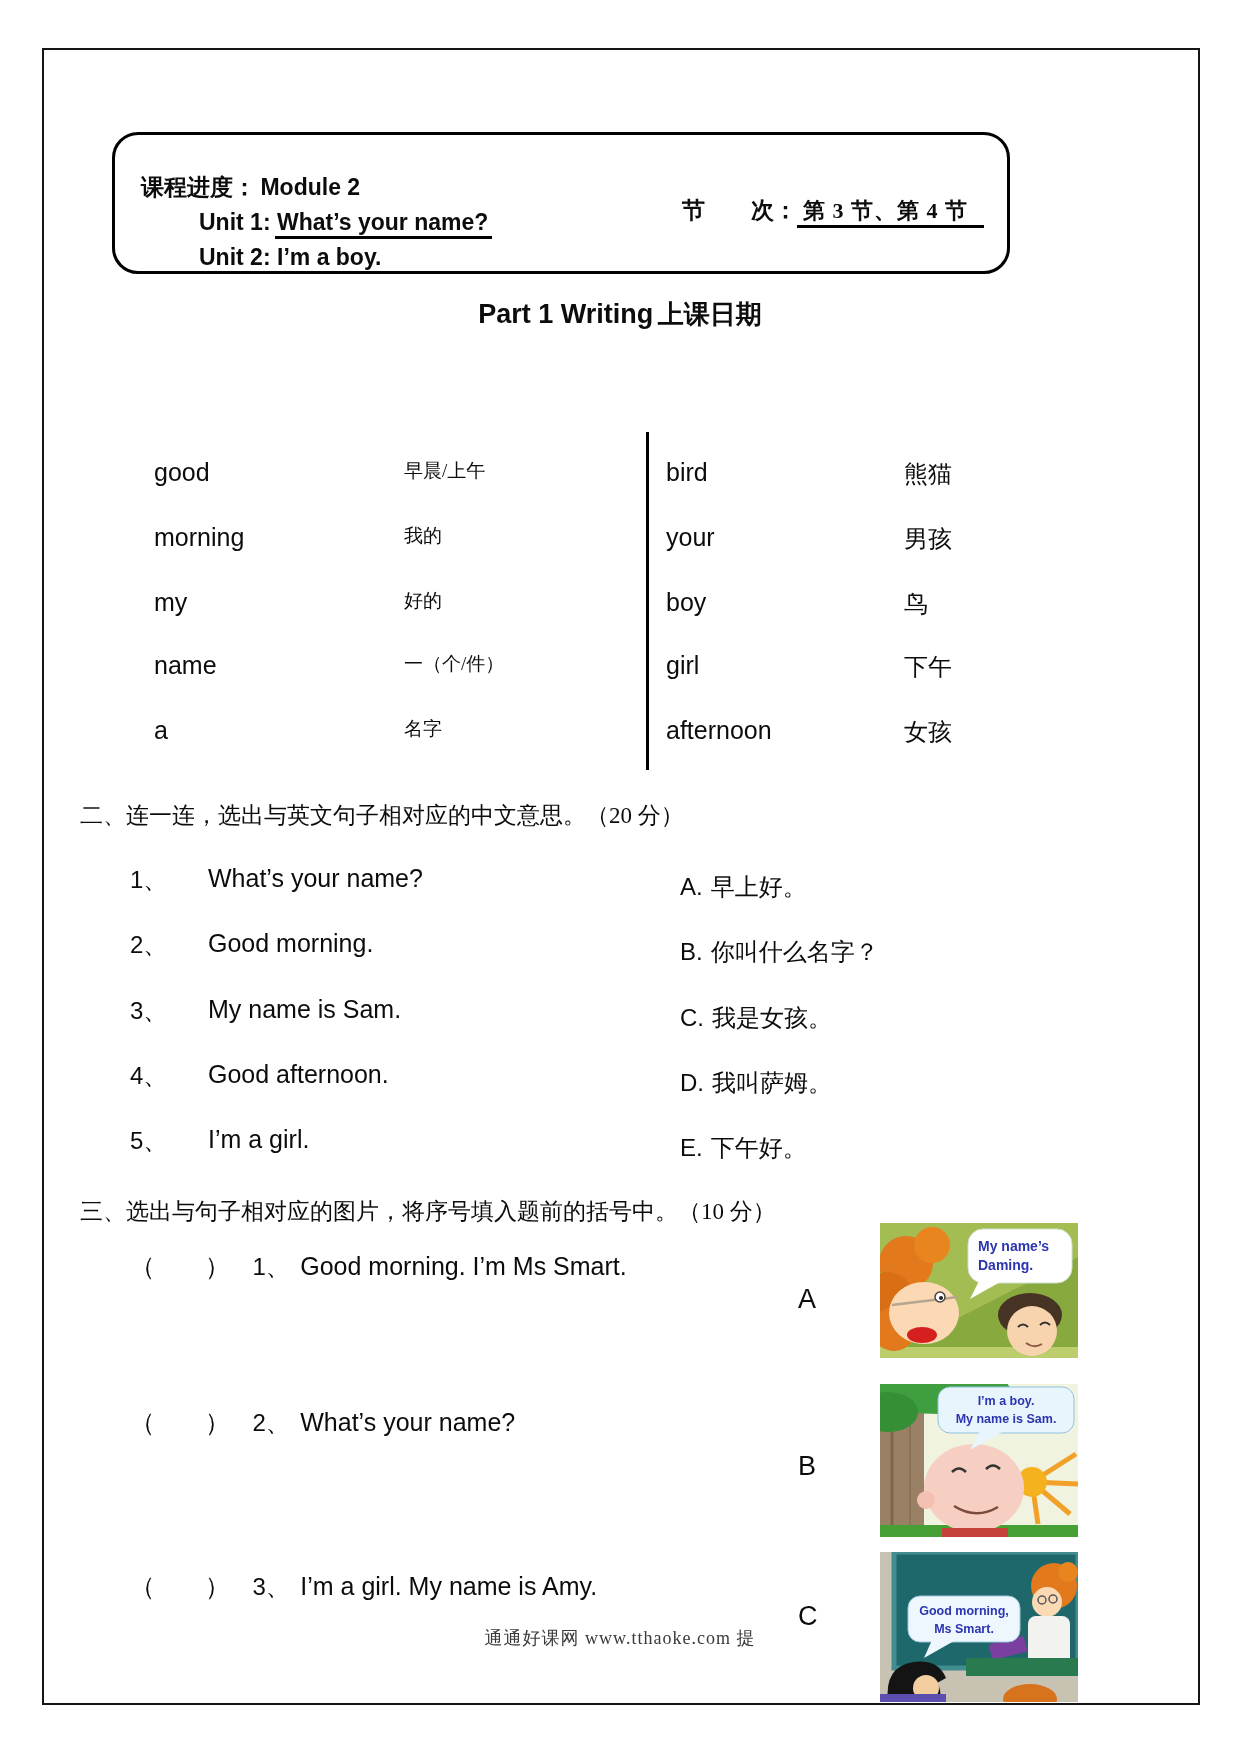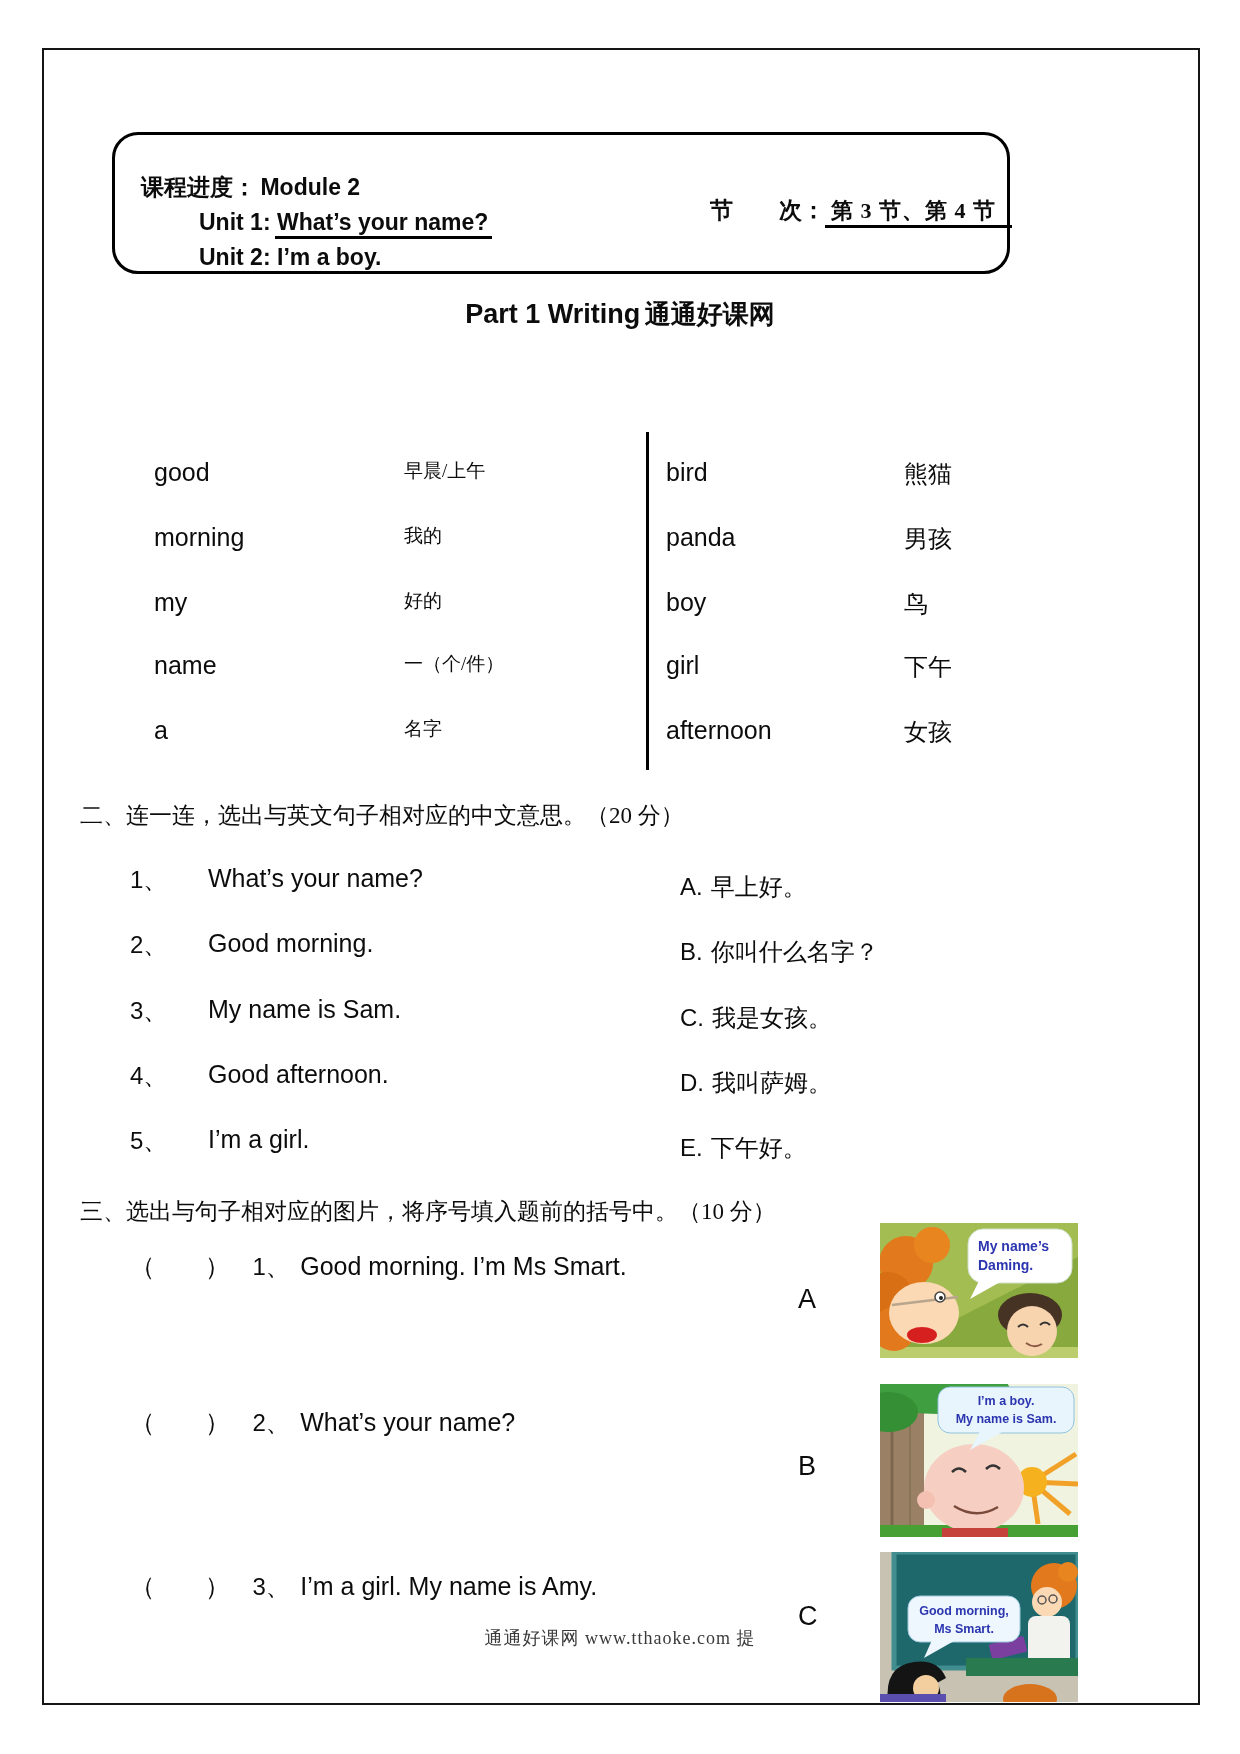--- a/index.html
+++ b/index.html
@@ -3,21 +3,21 @@
 <meta charset="utf-8">
 <style>
   html,body{margin:0;padding:0;background:#ffffff;}
   .sheet{position:relative;width:1240px;height:1754px;background:#fff;overflow:hidden;
          font-family:"Liberation Sans",sans-serif;color:#0c0c0c;}
   .page-border{position:absolute;left:42px;top:48px;width:1154px;height:1653px;
                border:2px solid #151515;}
   
   .header-box{position:absolute;left:112px;top:132px;width:898px;height:142px;
               border:3px solid #000;border-radius:26px;box-sizing:border-box;
-              display:flex;padding:36px 12px 0 26px;}
+              display:flex;padding:36px 40px 0 26px;}
   .hb-left{flex:1;}
   .hb-right{width:285px;}
   .hb-row{line-height:33px;white-space:nowrap;}
   .hb-row.indent{margin-left:58px;}
   .zh-bold{font-weight:bold;font-size:23px;}
   .en-bold{font-weight:bold;font-size:23px;}
   .underlined{border-bottom:3px solid #000;padding:0 4px 1px 2px;}
   .blank-line{display:inline-block;width:150px;height:24px;border-bottom:3px solid #000;
               margin-left:8px;vertical-align:baseline;}
   .session-val{font-family:"Liberation Serif",serif;font-weight:bold;font-size:22px;
@@ -80,35 +80,35 @@
     </div>
     <div class="hb-right">
       <div class="hb-row hb-gap">
         <span class="zh-bold">节　　次：</span><span class="session-val">第 3 节、第 4 节</span>
       </div>
     </div>
   </div>
 
   <div class="part-title">
     <span class="pt-en">Part 1 Writing</span>
-    <span class="pt-zh">通通好课网</span>
+    <span class="pt-zh">上课日期</span>
   </div>
 
   <div class="v-divider"></div>
 
   <div class="m-row" style="top:458px;">
     <span class="m-en-l">good</span>
     <span class="m-zh-l">早晨/上午</span>
     <span class="m-en-r">bird</span>
     <span class="m-zh-r">熊猫</span>
   </div>
   <div class="m-row" style="top:523px;">
     <span class="m-en-l">morning</span>
     <span class="m-zh-l">我的</span>
-    <span class="m-en-r">panda</span>
+    <span class="m-en-r">your</span>
     <span class="m-zh-r">男孩</span>
   </div>
   <div class="m-row" style="top:588px;">
     <span class="m-en-l">my</span>
     <span class="m-zh-l">好的</span>
     <span class="m-en-r">boy</span>
     <span class="m-zh-r">鸟</span>
   </div>
   <div class="m-row" style="top:651px;">
     <span class="m-en-l">name</span>

